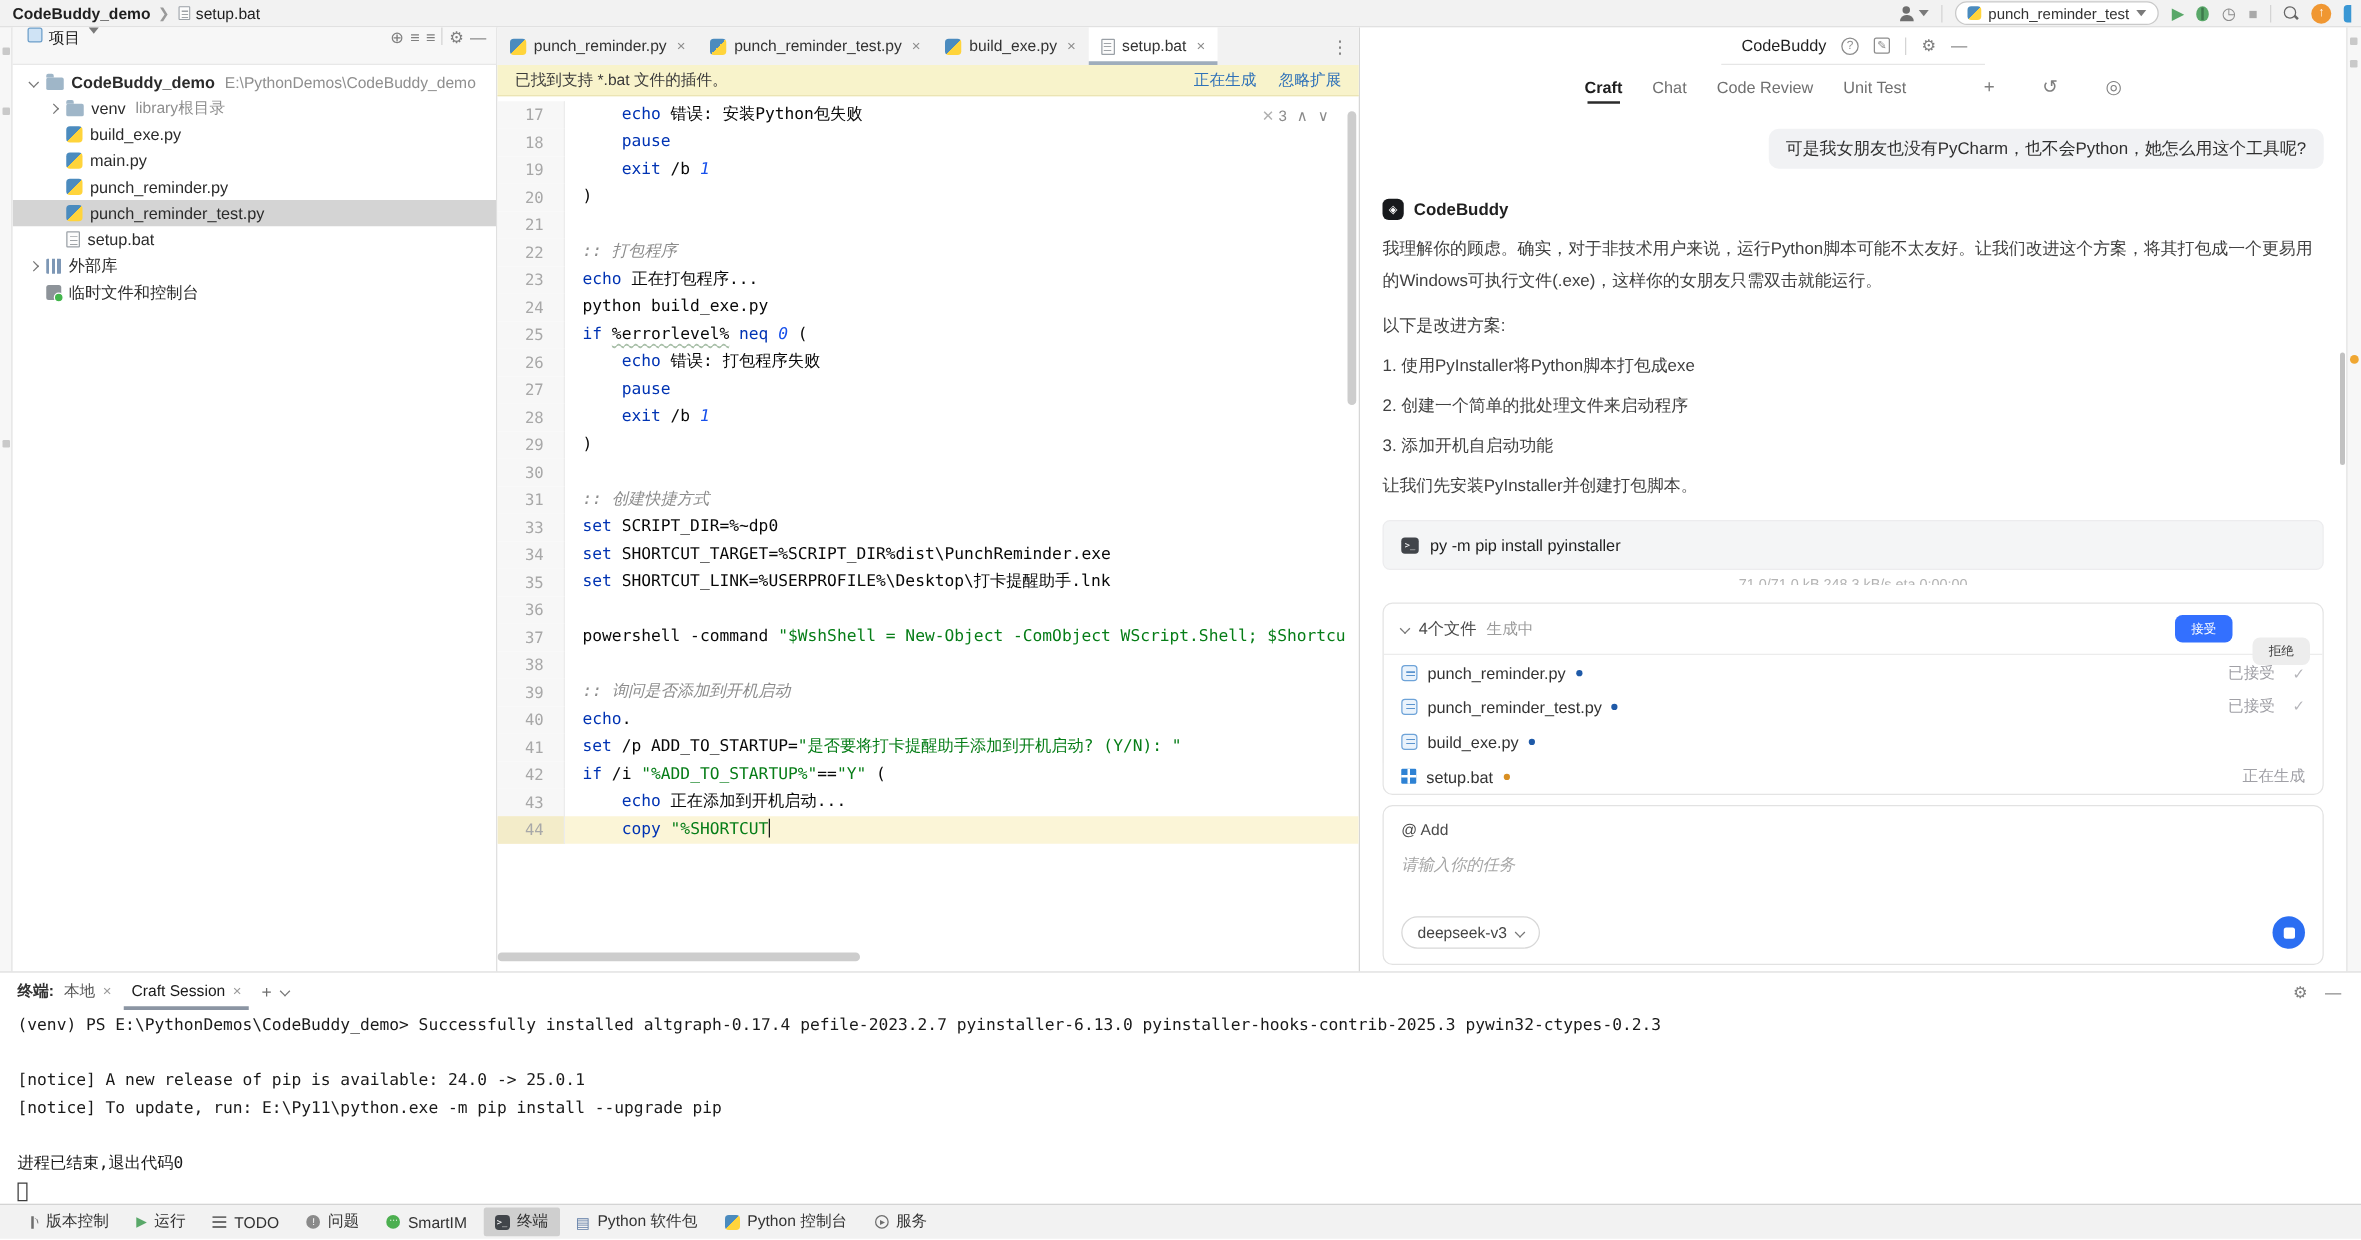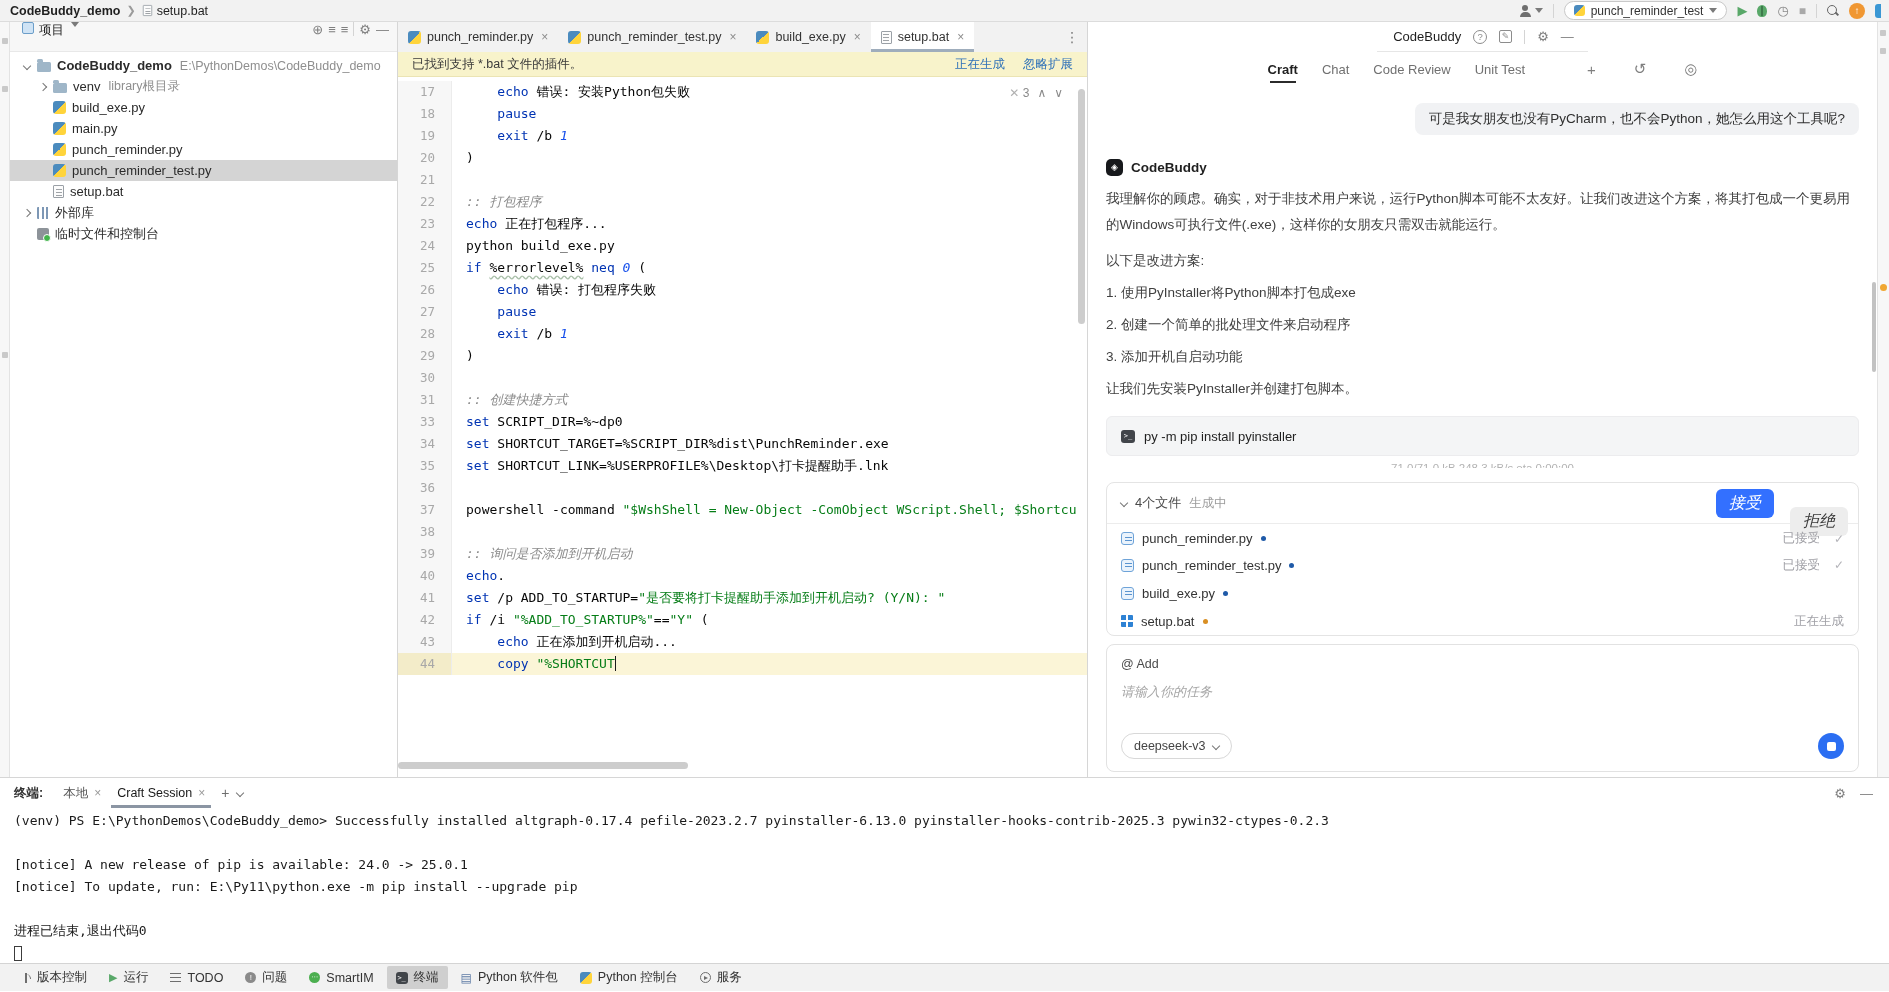--- a/index.html
+++ b/index.html
@@ -112,21 +112,21 @@
   .msg-par{font-size:13.5px;color:#404040;line-height:26px;margin-top:10px;}
   .msg-par.tight{margin-top:6px;}
   .cmd-card{margin-top:14px;background:#f4f5f6;border:1px solid #ececee;border-radius:6px;height:40px;display:flex;align-items:center;gap:9px;padding:0 14px;font-size:13px;color:#1f1f1f;}
   .mini-term{width:14px;height:13px;background:#41454a;border-radius:3px;color:#fff;font-size:7px;line-height:13px;text-align:center;font-family:"DejaVu Sans Mono",monospace;flex:0 0 auto;}
   .progress-clip{height:10px;overflow:hidden;margin:2px 0 0 0;text-align:center;}
   .progress-txt{font-size:11.5px;color:#b3b3b3;line-height:13px;}
   .files-card{margin-top:14px;border:1px solid #e4e4e4;border-radius:8px;overflow:hidden;}
   .files-head{height:40px;display:flex;align-items:center;gap:8px;padding:0 10px 0 14px;font-size:13px;color:#4a4a4a;}
   .files-head .status{color:#9a9a9a;font-size:12.5px;}
   .files-head .spacer{flex:1;}
-  .btn{border:none;border-radius:6px;font-size:16px;padding:4px 13px;font-family:inherit;font-style:italic;}
+  .btn{border:none;border-radius:6px;font-size:10px;padding:4px 13px;font-family:inherit;}
   .btn.accept{background:#3370ff;color:#fff;margin-right:8px;}
   .btn.reject{background:#ededed;color:#3a3a3a;margin-top:36px;}
   .file-row{height:28px;display:flex;align-items:center;gap:8px;padding:0 14px;font-size:13px;color:#333;}
   .file-row:first-of-type{border-top:1px solid #ececec;margin-top:0;padding-top:2px;}
   .file-row .spacer{flex:1;}
   .file-status{color:#a0a0a6;font-size:12.5px;}
   .file-check{color:#b5b5ba;font-size:12px;margin-left:6px;}
   .fdot{width:5px;height:5px;border-radius:50%;display:inline-block;}
   .fdot.blue{background:#1f5aa8;}
   .fdot.orange{background:#d98f23;}
@@ -141,21 +141,21 @@
   .placeholder{margin-top:12px;font-size:13px;color:#a6a6a6;font-style:italic;}
   .input-card .spacer{flex:1;}
   .input-bottom{display:flex;align-items:center;}
   .model-pill{display:flex;align-items:center;gap:7px;border:1px solid #d8d8d8;border-radius:15px;height:26px;padding:0 12px;font-size:12.5px;color:#444;}
   .send-stop{margin-left:auto;width:26px;height:26px;border-radius:50%;background:#2b6ef2;position:relative;}
   .send-stop::after{content:"";position:absolute;left:8.5px;top:8.5px;width:9px;height:9px;background:#fff;border-radius:2px;}
   .rp-vscroll{position:absolute;right:1px;top:260px;width:4px;height:90px;background:#c2c2c2;border-radius:2px;}
   
   .terminal{border-top:1px solid #d6d6d6;height:186px;display:flex;flex-direction:column;background:#fff;}
   .term-header{height:30px;display:flex;align-items:center;padding:0 16px 0 14px;font-size:12.5px;color:#333;}
-  .term-label{font-weight:bold;margin-right:12px;}
+  .term-label{font-weight:bold;margin-right:0;}
   .term-tab{display:flex;align-items:center;gap:6px;padding:0 8px;height:30px;position:relative;color:#555;}
   .term-tab.active{color:#1a1a1a;}
   .term-tab.active::after{content:"";position:absolute;left:2px;right:2px;bottom:0;height:3px;background:#8b95a3;}
   .term-tab .x{color:#9a9a9a;font-size:12px;}
   .term-plus{color:#6e6e6e;font-size:14px;padding:0 8px;}
   .term-header .spacer{flex:1;}
   .term-hic{color:#7f7f7f;font-size:13px;margin-left:14px;}
   .term-body{flex:1;padding:2px 0 0 14px;font-family:"DejaVu Sans Mono",monospace;font-size:13px;line-height:22px;color:#1a1a1a;white-space:pre;overflow:hidden;}
   .term-cursor{width:8px;height:15px;border:1px solid #3c3c3c;margin-top:4px;}
   

